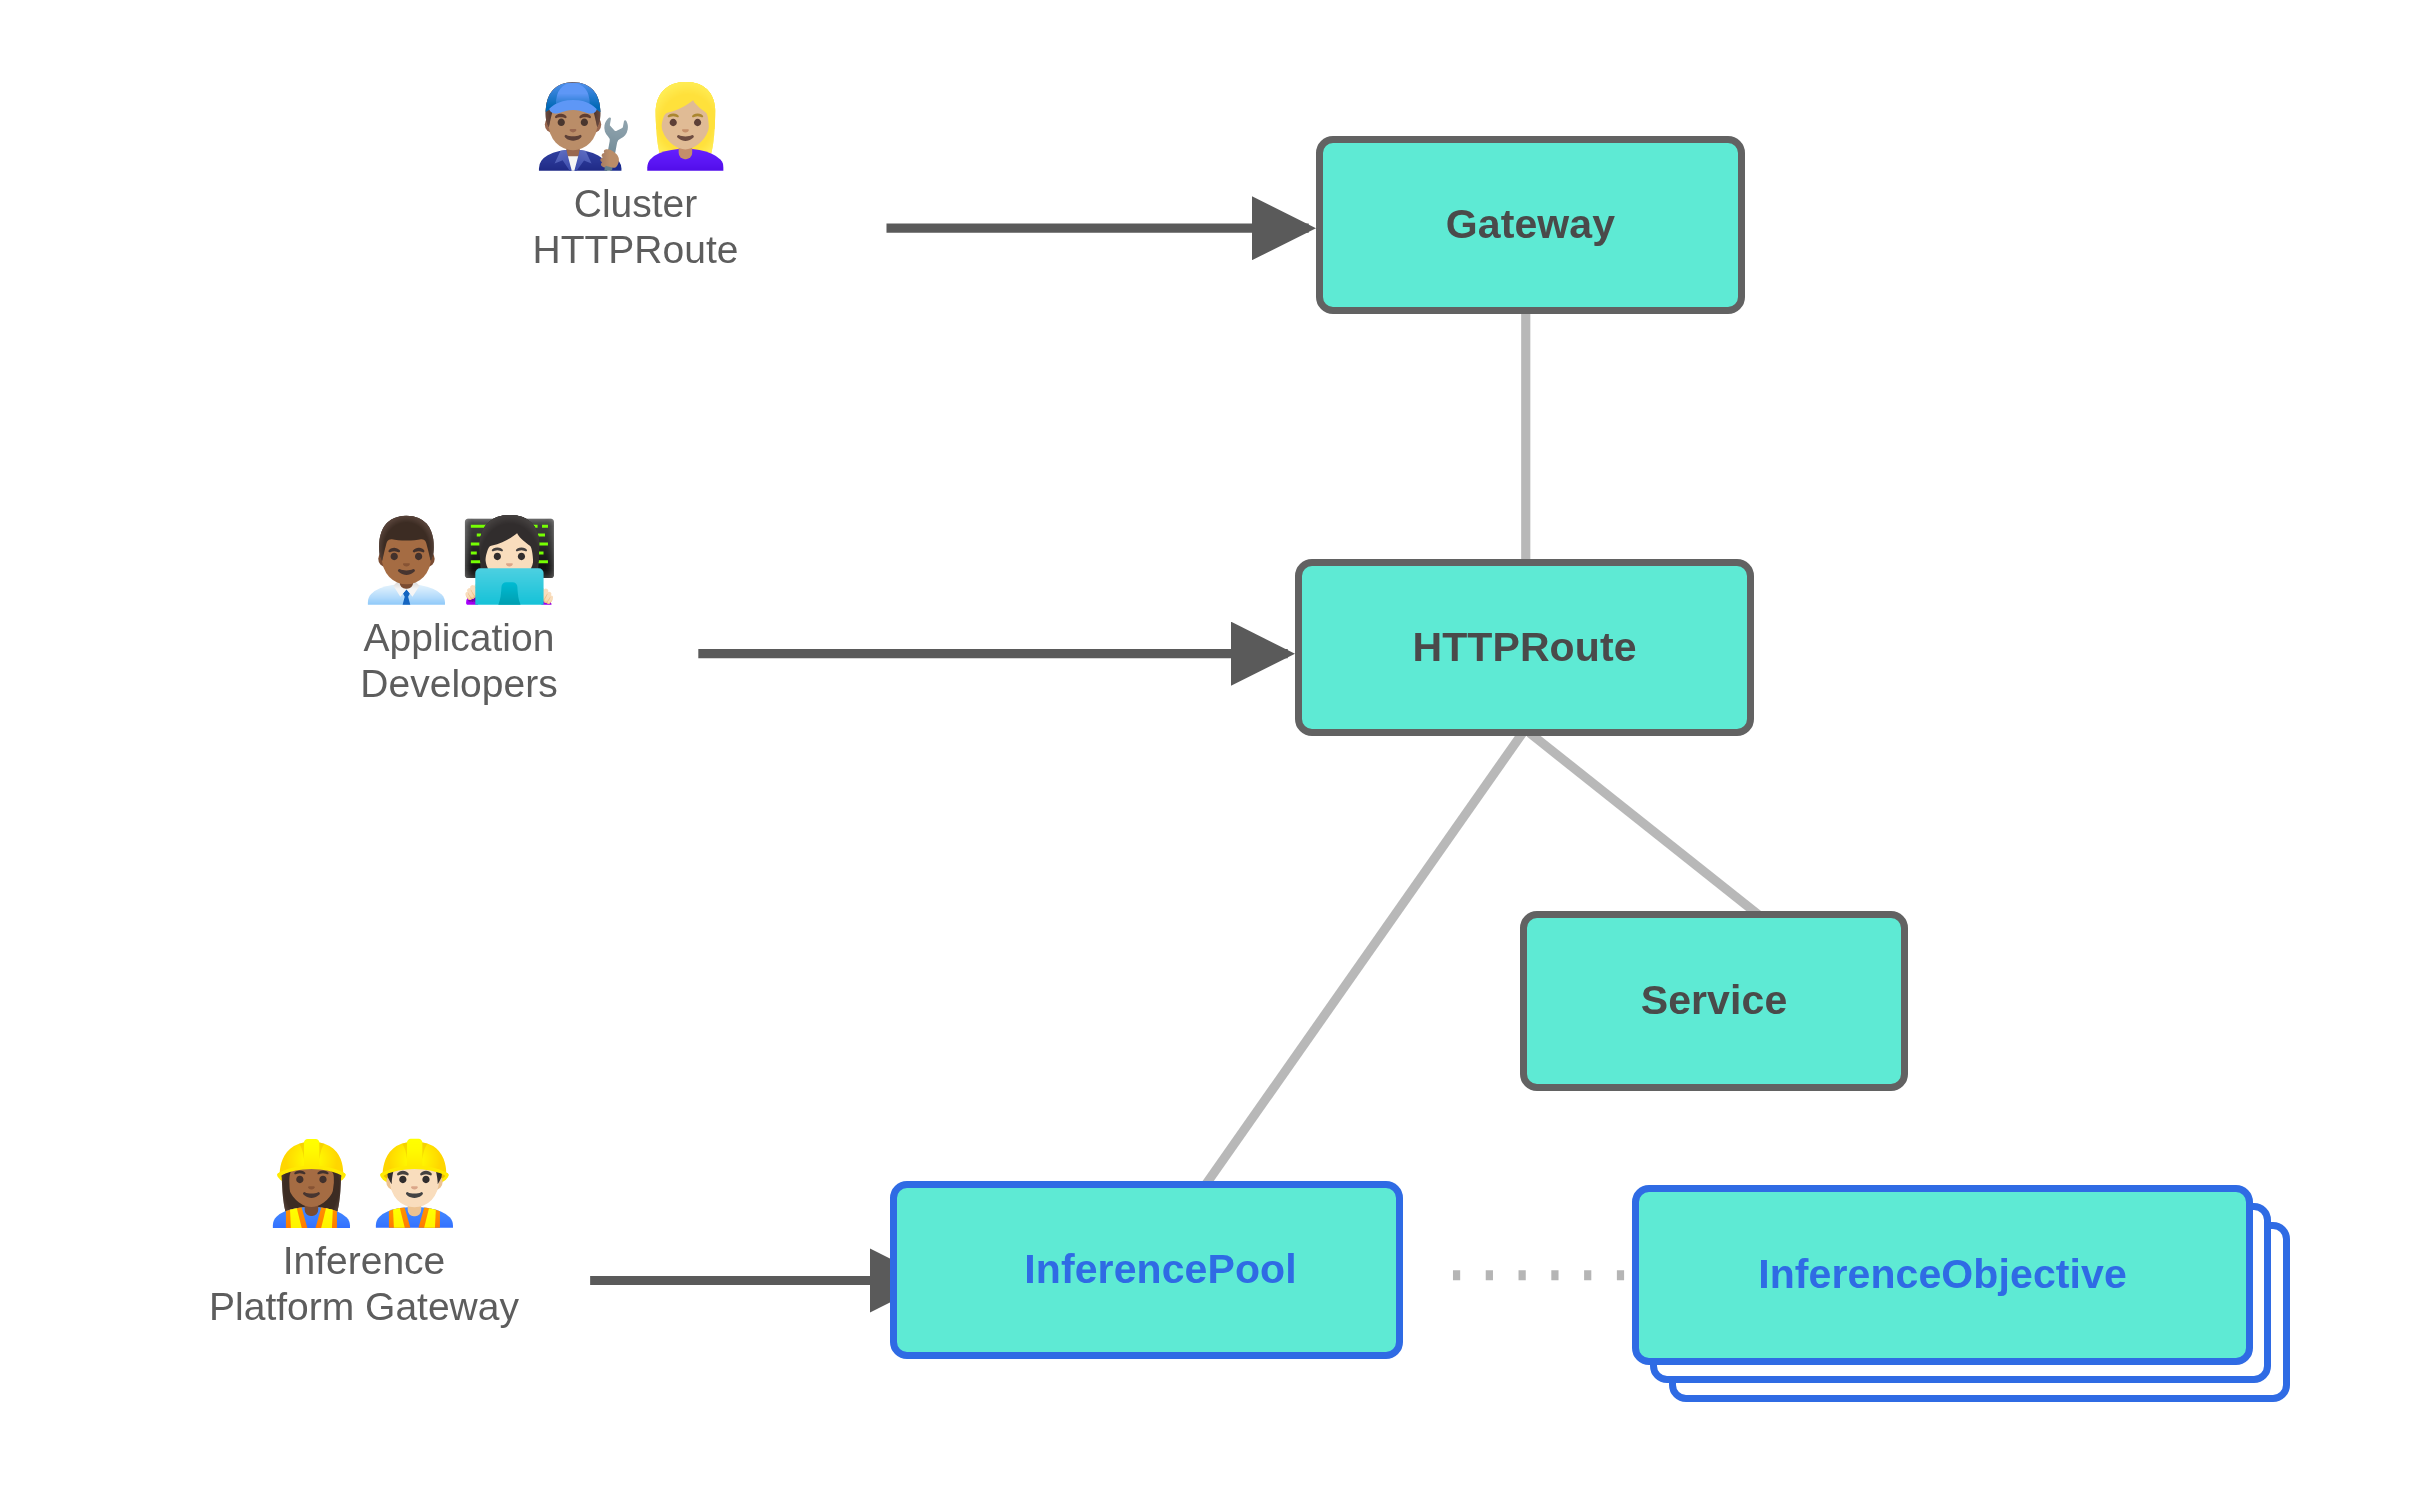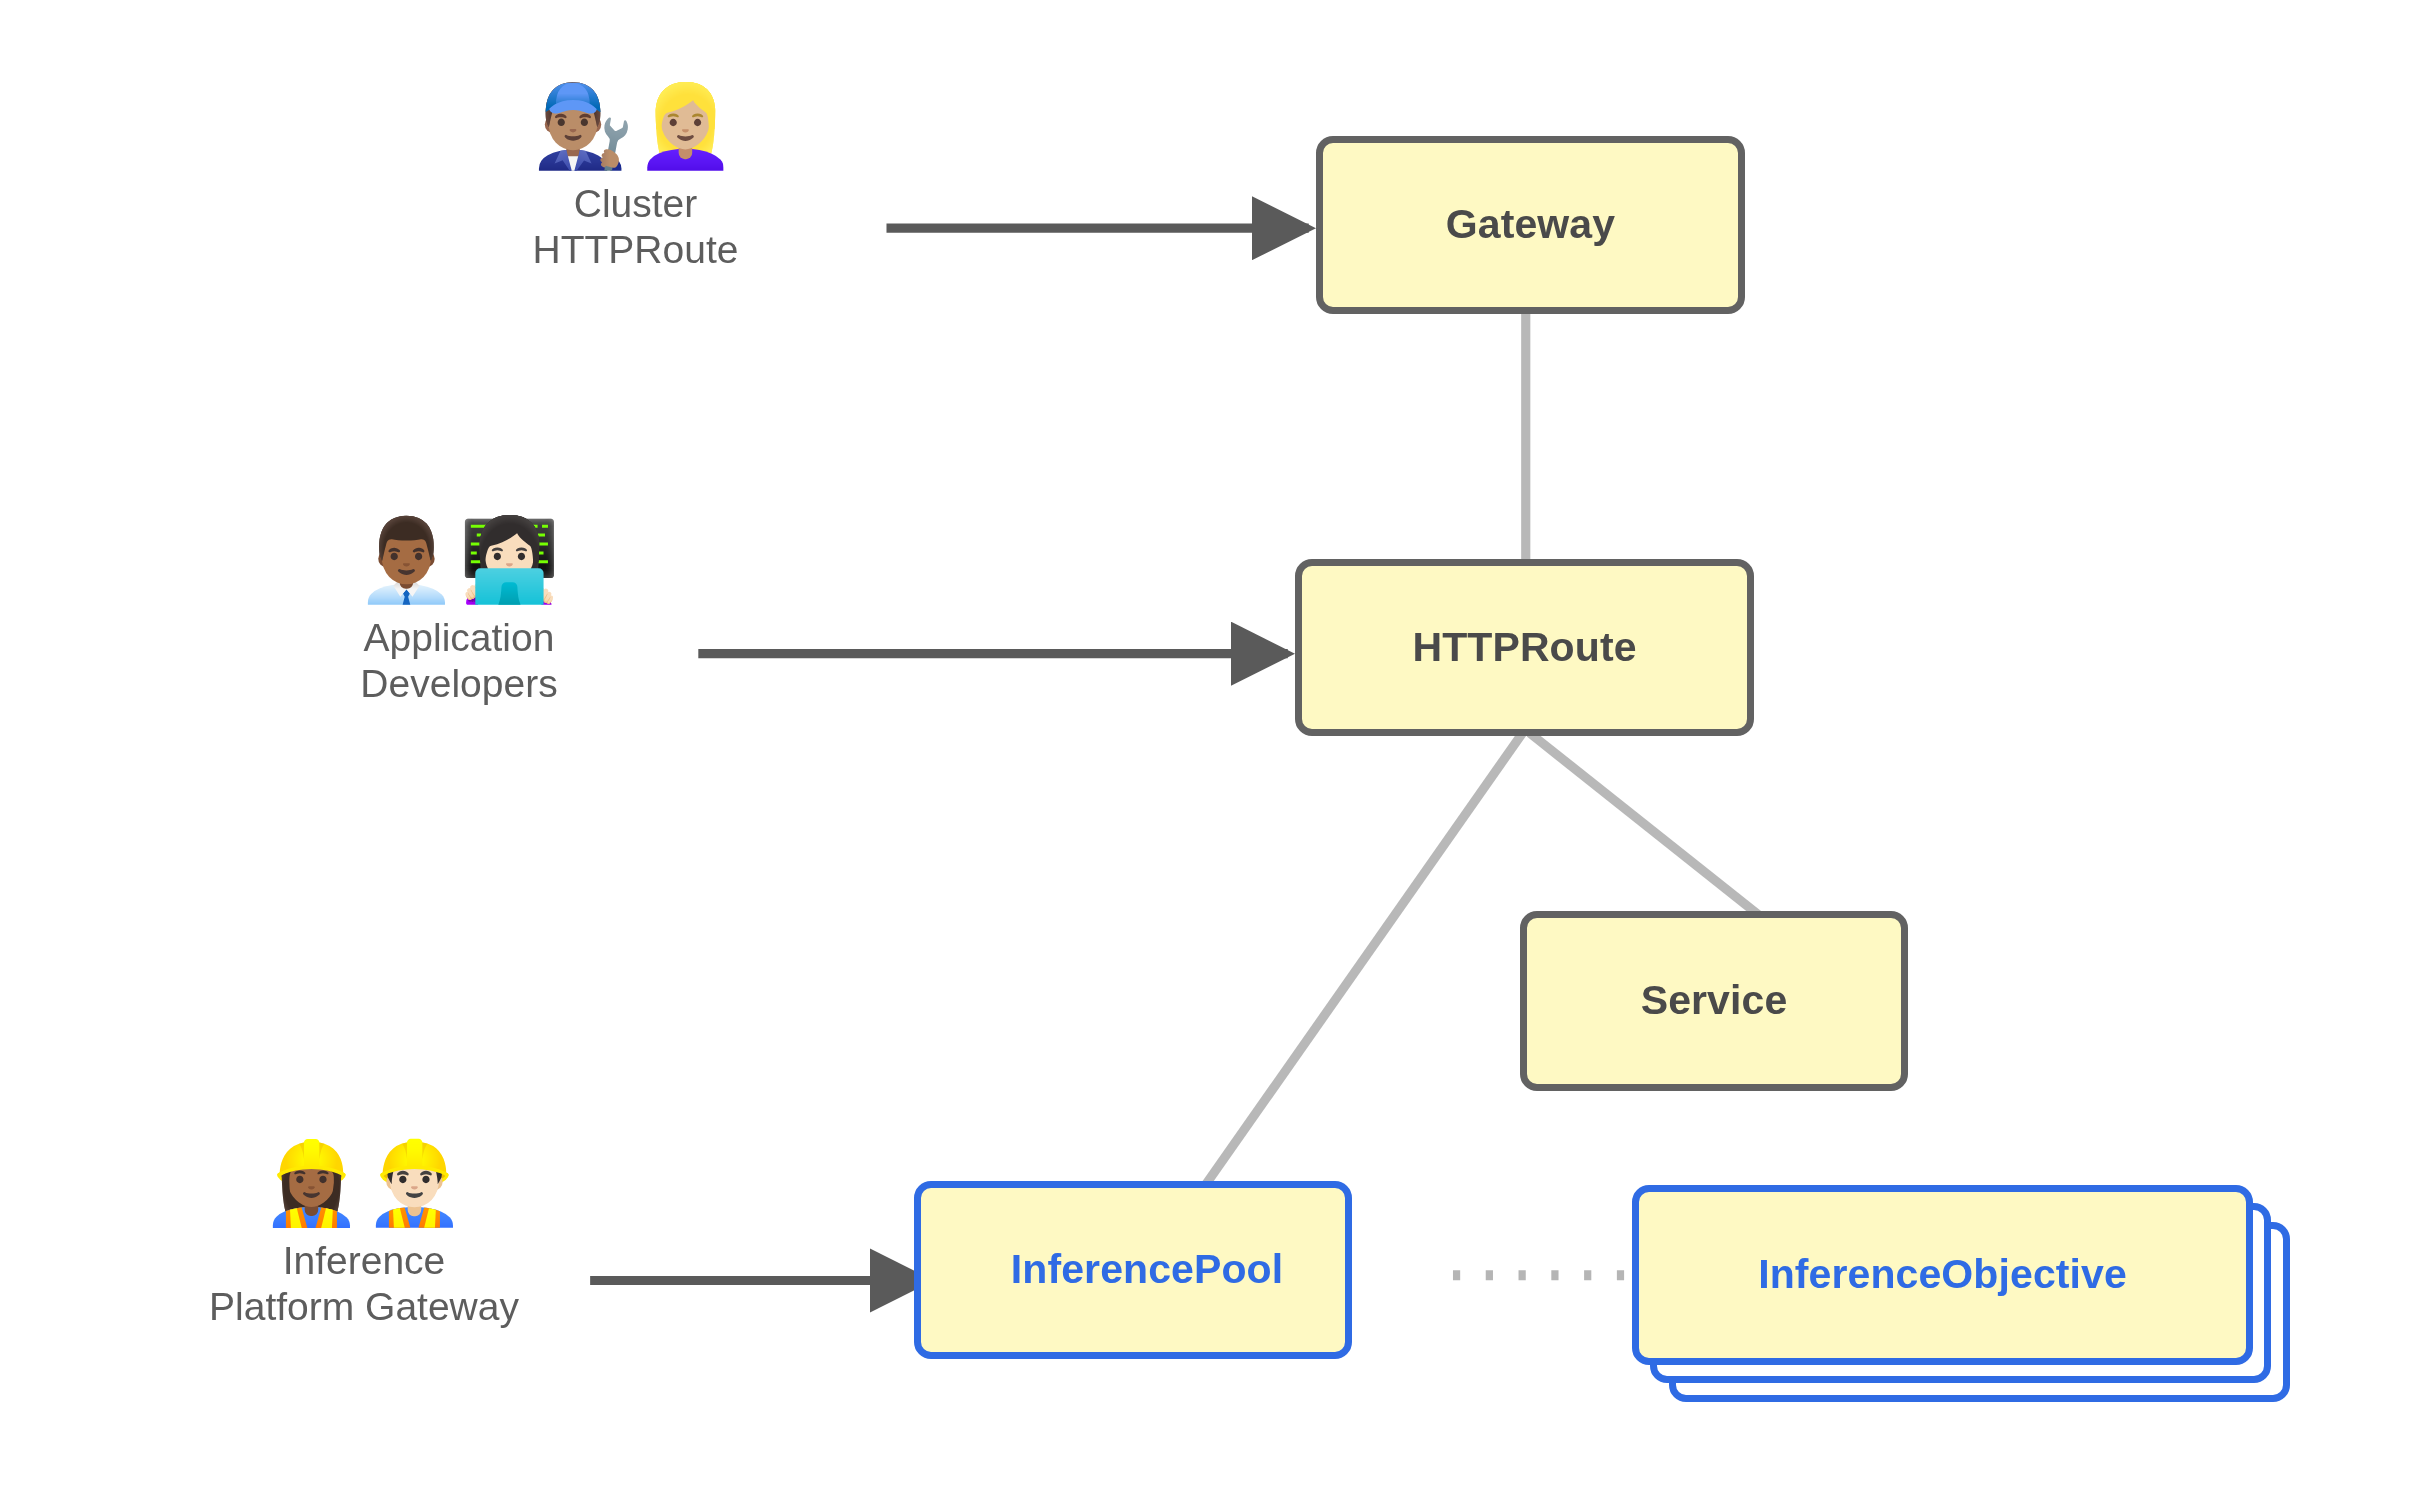--- a/index.html
+++ b/index.html
@@ -21,21 +21,21 @@
     top: 0;
     width: 2426px;
     height: 1508px;
     pointer-events: none;
   }
 
   
   .node {
     position: absolute;
     box-sizing: border-box;
-    background: #fef9c3;
+    background: #5eead4;
     border-radius: 17px;
     display: flex;
     align-items: center;
     justify-content: center;
     text-align: left;
   }
   .node-gray {
     border: 7.2px solid #626262;
   }
   .node-blue {
@@ -155,21 +155,21 @@
   </div>
 
   <div class="node node-gray" style="left:1295px; top:559px; width:459px; height:177px;">
     <span class="node-label">HTTPRoute</span>
   </div>
 
   <div class="node node-gray" style="left:1520px; top:911px; width:388px; height:180px;">
     <span class="node-label">Service</span>
   </div>
 
-  <div class="node node-blue" style="left:914px; top:1181px; width:438px; height:178px;padding-left:28px;">
+  <div class="node node-blue" style="left:890px; top:1181px; width:513px; height:178px;padding-left:28px;">
     <span class="node-label">InferencePool</span>
   </div>
 
   <div class="stack" style="left:1632px; top:1185px; width:695px; height:216px;">
     <div class="stack-layer" style="left:37px; top:37px; width:621px; height:180px;"></div>
     <div class="stack-layer" style="left:18.4px; top:18.4px; width:621px; height:180px;"></div>
     <div class="node node-blue" style="left:0px; top:0px; width:621px; height:180px;">
       <span class="node-label">InferenceObjective</span>
     </div>
   </div>

